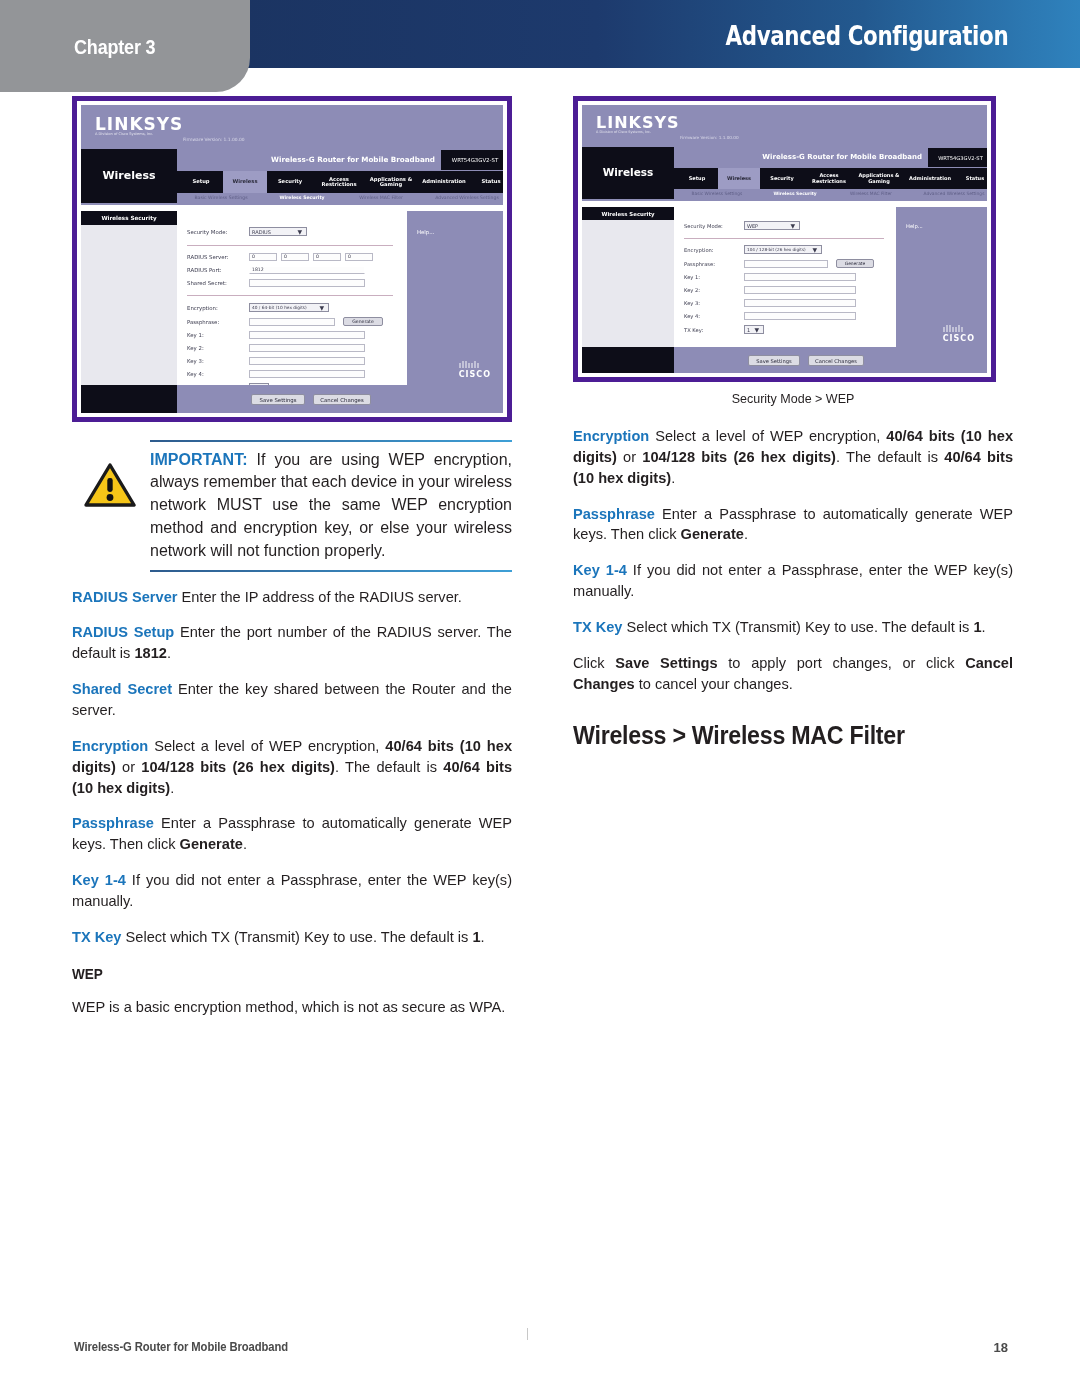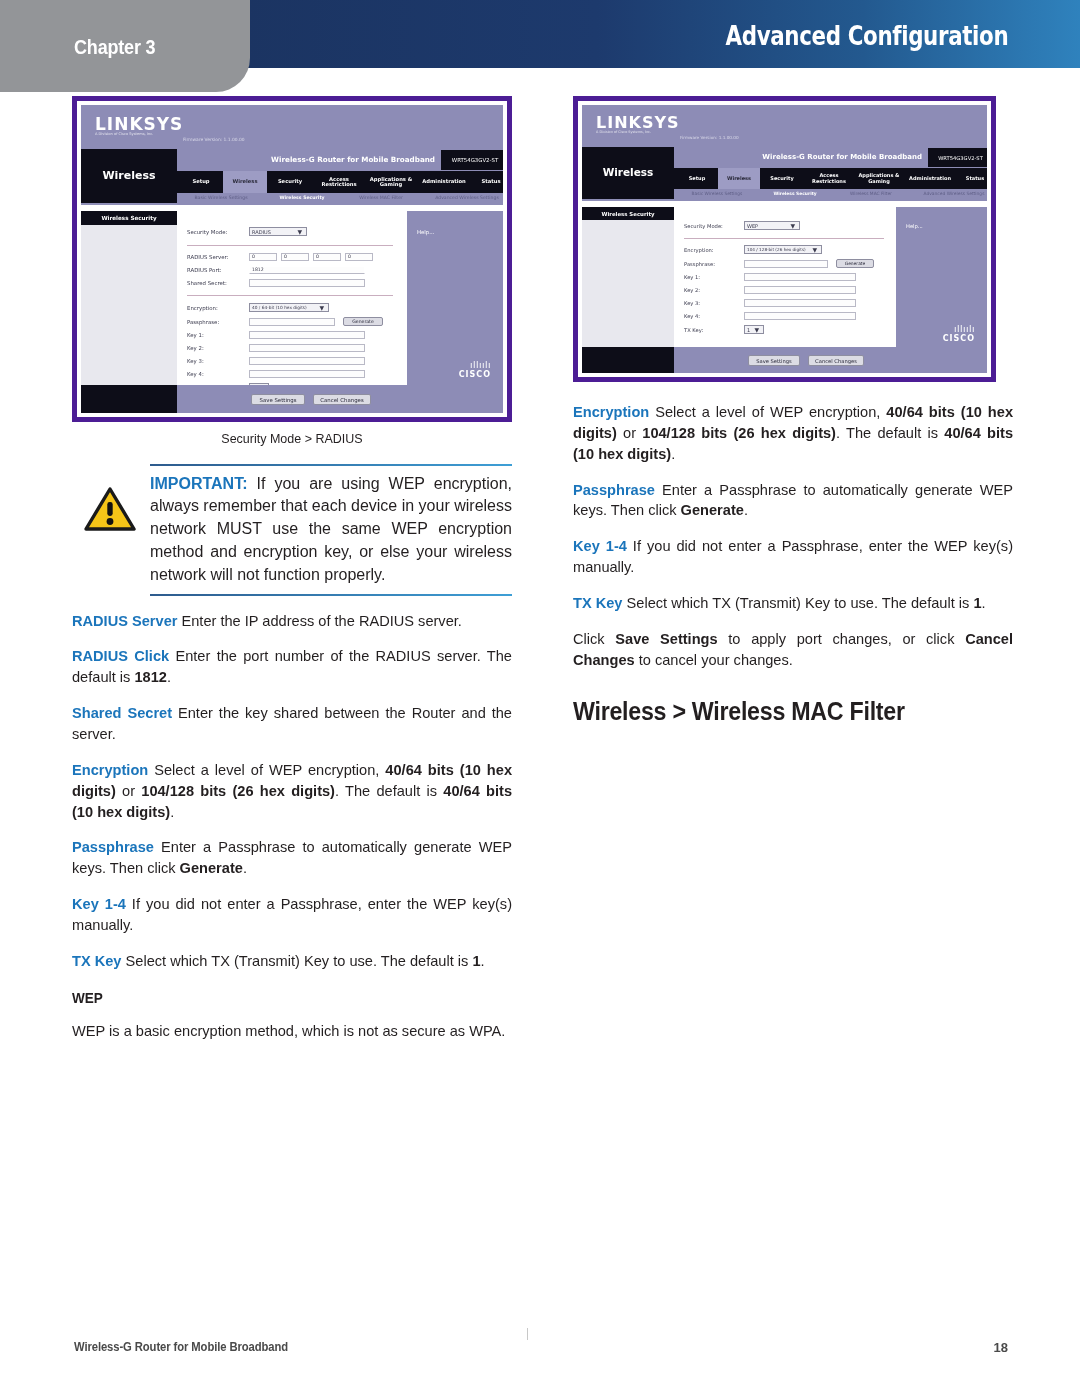--- a/index.html
+++ b/index.html
@@ -89,21 +89,21 @@
   .flabel { color: #3b3b4e; white-space: nowrap; }
   .finput { background: #fdfdfd; border: 1px solid #b9b9c6; }
   .fselect { background: #f2f2f6; border: 1px solid #8e8ea0; display: flex;
              align-items: center; justify-content: space-between; color: #3b3b4e; }
   .fselect .arrow { font-size: 6px; padding-right: 2px; }
   .fbtn { background: #dcdce4; border: 1px solid #8e8ea0; color: #2a2a3a;
           display: flex; align-items: center; justify-content: center; border-radius: 2px; }
   .hrule { position: absolute; background: #c9aebf; height: 1px; }
 
   .footerbar { position: absolute; background: #8d8cb6; }
-  .ciscologo { position: absolute; color: #ffffff; text-align: right; line-height: 1; }
+  .ciscologo { position: absolute; color: #ffffff; text-align: left; line-height: 1; }
   .ciscologo .bars { letter-spacing: 0.5px; }
   .ciscologo .word { font-weight: bold; letter-spacing: 1px; }
 
   
   .caption {
     text-align: center; font-size: 12.5px; color: #231f20;
     margin-top: 10px; font-family: "Liberation Sans", sans-serif;
   }
 
   
@@ -275,41 +275,40 @@
         <div class="footerbar" style="left:0; bottom:0; right:0; height:28px;"></div>
         <div class="leftpanel" style="left:0; bottom:0; width:96px; height:28px;"></div>
         <div class="fbtn" style="position:absolute; left:170px; bottom:8px; width:54px; height:11px; font-size:5.4px;">Save Settings</div>
         <div class="fbtn" style="position:absolute; left:232px; bottom:8px; width:58px; height:11px; font-size:5.4px;">Cancel Changes</div>
         <div class="ciscologo" style="right:12px; bottom:34px; font-size:9px;">
           <div class="bars">ıllıılı</div>
           <div class="word" style="font-size:8px; margin-top:1px;">CISCO</div>
         </div>
       </div>
     </div>
-    <div class="caption">Security Mode &gt; RADIUS</div>
 
     <div class="note">
       <svg class="warn-icon" viewBox="0 0 52 46">
         <path d="M26 3 L50 43 L2 43 Z" fill="#f5c518" stroke="#1a1a1a" stroke-width="3.4" stroke-linejoin="round"></path>
         <rect x="23.3" y="16" width="5.4" height="14" rx="2.4" fill="#111"></rect>
         <circle cx="26" cy="35.5" r="3.4" fill="#111"></circle>
       </svg>
       <div class="note-rule"></div>
       <div class="note-body">
         <span class="imp">IMPORTANT:</span><span> If you are using WEP encryption, always remember that each device in your wireless network MUST use the same WEP encryption method and encryption key, or else your wireless network will not function properly.</span>
       </div>
       <div class="note-rule"></div>
     </div>
 
     <p class="body-p">
       <span class="lead">RADIUS Server</span><span> Enter the IP address of the RADIUS server.</span>
     </p>
 
     <p class="body-p">
-      <span class="lead">RADIUS Click</span><span>  Enter the port number of the RADIUS server. The default is </span><b>1812</b><span>.</span>
+      <span class="lead">RADIUS Setup</span><span>  Enter the port number of the RADIUS server. The default is </span><b>1812</b><span>.</span>
     </p>
 
     <p class="body-p">
       <span class="lead">Shared Secret</span><span>  Enter the key shared between the Router and the server.</span>
     </p>
 
     <p class="body-p">
       <span class="lead">Encryption</span><span> Select a level of WEP encryption, </span><b>40/64 bits (10 hex digits)</b><span> or </span><b>104/128 bits (26 hex digits)</b><span>. The default is </span><b>40/64 bits (10 hex digits)</b><span>.</span>
     </p>
 
@@ -419,20 +418,21 @@
         <div class="footerbar" style="left:0; bottom:0; right:0; height:26px;"></div>
         <div class="leftpanel" style="left:0; bottom:0; width:92px; height:26px;"></div>
         <div class="fbtn" style="position:absolute; left:166px; bottom:7px; width:52px; height:11px; font-size:5.2px;">Save Settings</div>
         <div class="fbtn" style="position:absolute; left:226px; bottom:7px; width:56px; height:11px; font-size:5.2px;">Cancel Changes</div>
         <div class="ciscologo" style="right:12px; bottom:30px; font-size:9px;">
           <div class="bars">ıllıılı</div>
           <div class="word" style="font-size:8px; margin-top:1px;">CISCO</div>
         </div>
       </div>
     </div>
+    <div class="caption">Security Mode &gt; WEP</div>
 
     <p class="body-p" style="margin-top:20px;">
       <span class="lead">Encryption</span><span> Select a level of WEP encryption, </span><b>40/64 bits (10 hex digits)</b><span> or </span><b>104/128 bits (26 hex digits)</b><span>. The default is </span><b>40/64 bits (10 hex digits)</b><span>.</span>
     </p>
 
     <p class="body-p">
       <span class="lead">Passphrase</span><span>  Enter a Passphrase to automatically generate WEP keys. Then click </span><b>Generate</b><span>.</span>
     </p>
 
     <p class="body-p">

